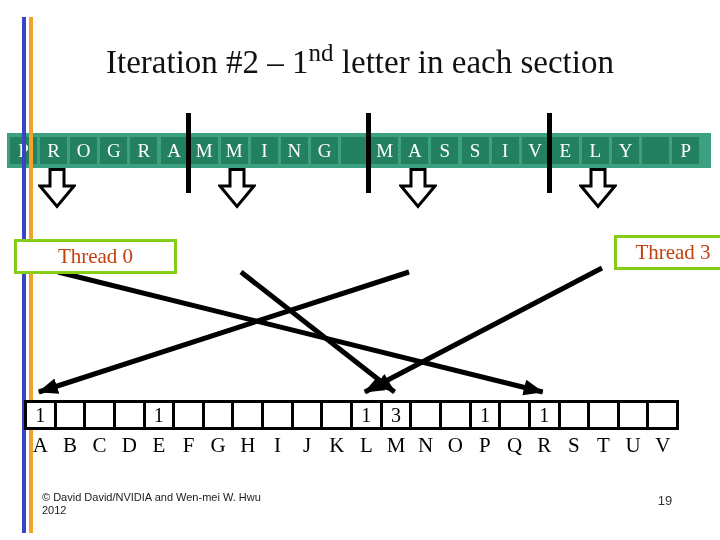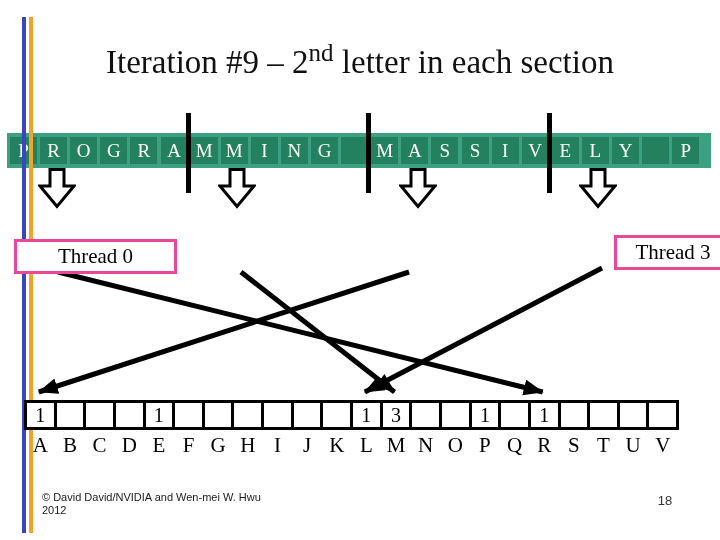--- a/index.html
+++ b/index.html
@@ -24,23 +24,23 @@
   .in-cell{
     position:absolute;top:4px;width:27px;height:27px;
     display:flex;align-items:center;justify-content:center;
     color:#ffffff;font-size:19px;
   }
   .divider{position:absolute;top:113px;width:5px;height:80px;background:#000;z-index:3;}
   .block-arrow{position:absolute;top:168px;z-index:3;}
 
   
   .thread-box{
-    position:absolute;background:#ffffff;border:3px solid #ec4899;box-sizing:border-box;
+    position:absolute;background:#ffffff;border:3px solid #84cc16;box-sizing:border-box;
     display:flex;align-items:center;justify-content:center;z-index:4;
-    font-size:21px;color:#000000;
+    font-size:21px;color:#c2410c;
   }
 
   
   .h-cell{
     position:absolute;top:400px;height:30px;background:#ffffff;border:3px solid #000;
     box-sizing:border-box;display:flex;align-items:center;justify-content:center;
     font-size:20px;color:#000;z-index:4;
   }
   .bin-letter{
     position:absolute;top:433px;width:30px;text-align:center;
@@ -60,21 +60,21 @@
   }
 </style>
 </head>
 <body>
 
 <div id="stage">
 
   <div id="stripe-blue" class="stripe" style="background: rgb(58, 69, 196);"></div>
   <div id="stripe-orange" class="stripe" style="background: rgb(242, 163, 42);"></div>
 
-  <div id="title"><span>Iteration #9 – 2</span><sup>nd</sup><span> letter in each section</span></div>
+  <div id="title"><span>Iteration #2 – 1</span><sup>nd</sup><span> letter in each section</span></div>
 
   <div id="input-band" style="background: rgb(60, 160, 130);">
       <div class="in-cell" style="left: 3px; background: rgb(35, 129, 95);">
         <span>P</span>
       </div>
       <div class="in-cell" style="left: 33.1px; background: rgb(35, 129, 95);">
         <span>R</span>
       </div>
       <div class="in-cell" style="left: 63.2px; background: rgb(35, 129, 95);">
         <span>O</span>
@@ -151,21 +151,21 @@
       <line x1="241" y1="272" x2="394.5" y2="392" stroke="#000000" stroke-width="5" marker-end="url(#ah)"></line>
       <line x1="409" y1="272" x2="38.82" y2="392" stroke="#000000" stroke-width="5" marker-end="url(#ah)"></line>
       <line x1="602" y1="268" x2="364.86" y2="392" stroke="#000000" stroke-width="5" marker-end="url(#ah)"></line>
     </svg>
 
   <div id="footer">
     <div>© David David/NVIDIA and Wen-mei W. Hwu</div>
     <div>2012</div>
   </div>
 
-  <div id="page-number">18</div>
+  <div id="page-number">19</div>
 
 <div class="divider" style="left: 185.8px; background: rgb(0, 0, 0);"></div>
     <div class="divider" style="left: 366.4px; background: rgb(0, 0, 0);"></div>
     <div class="divider" style="left: 547px; background: rgb(0, 0, 0);"></div>
     <div class="block-arrow" style="left: 37.6px;"><svg width="38" height="41" viewBox="0 0 38 41">
         <polygon points="12,1.5 26,1.5 26,18 36,18 19,38.5 2,18 12,18" fill="#ffffff" stroke="#000000" stroke-width="3"></polygon>
       </svg></div>
     <div class="block-arrow" style="left: 218.2px;"><svg width="38" height="41" viewBox="0 0 38 41">
         <polygon points="12,1.5 26,1.5 26,18 36,18 19,38.5 2,18 12,18" fill="#ffffff" stroke="#000000" stroke-width="3"></polygon>
       </svg></div>

